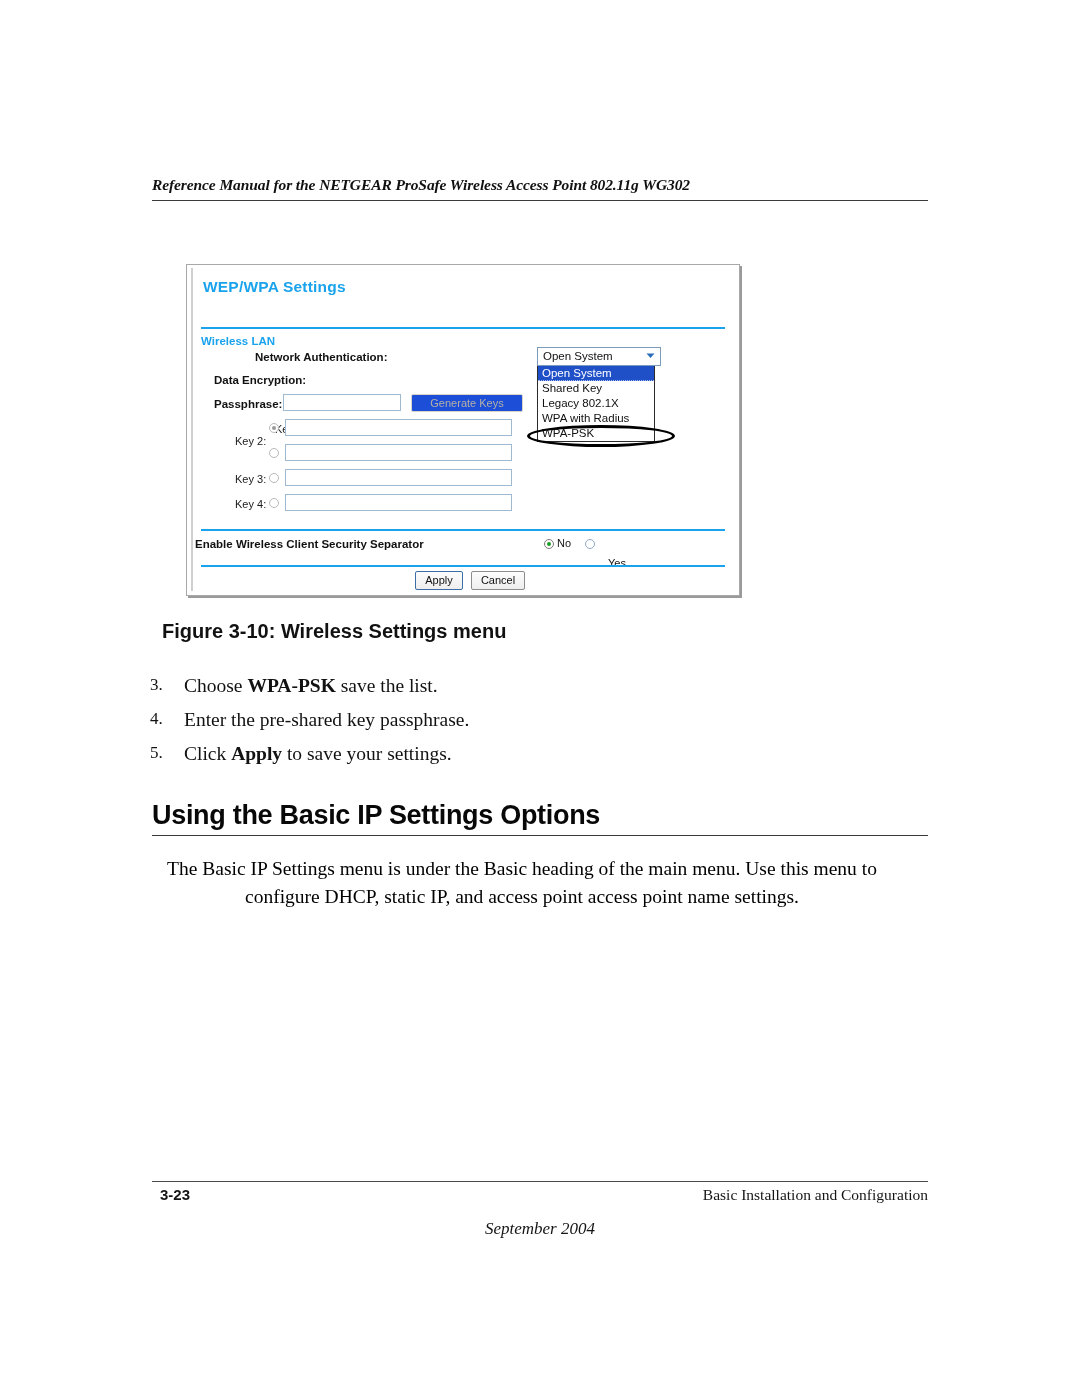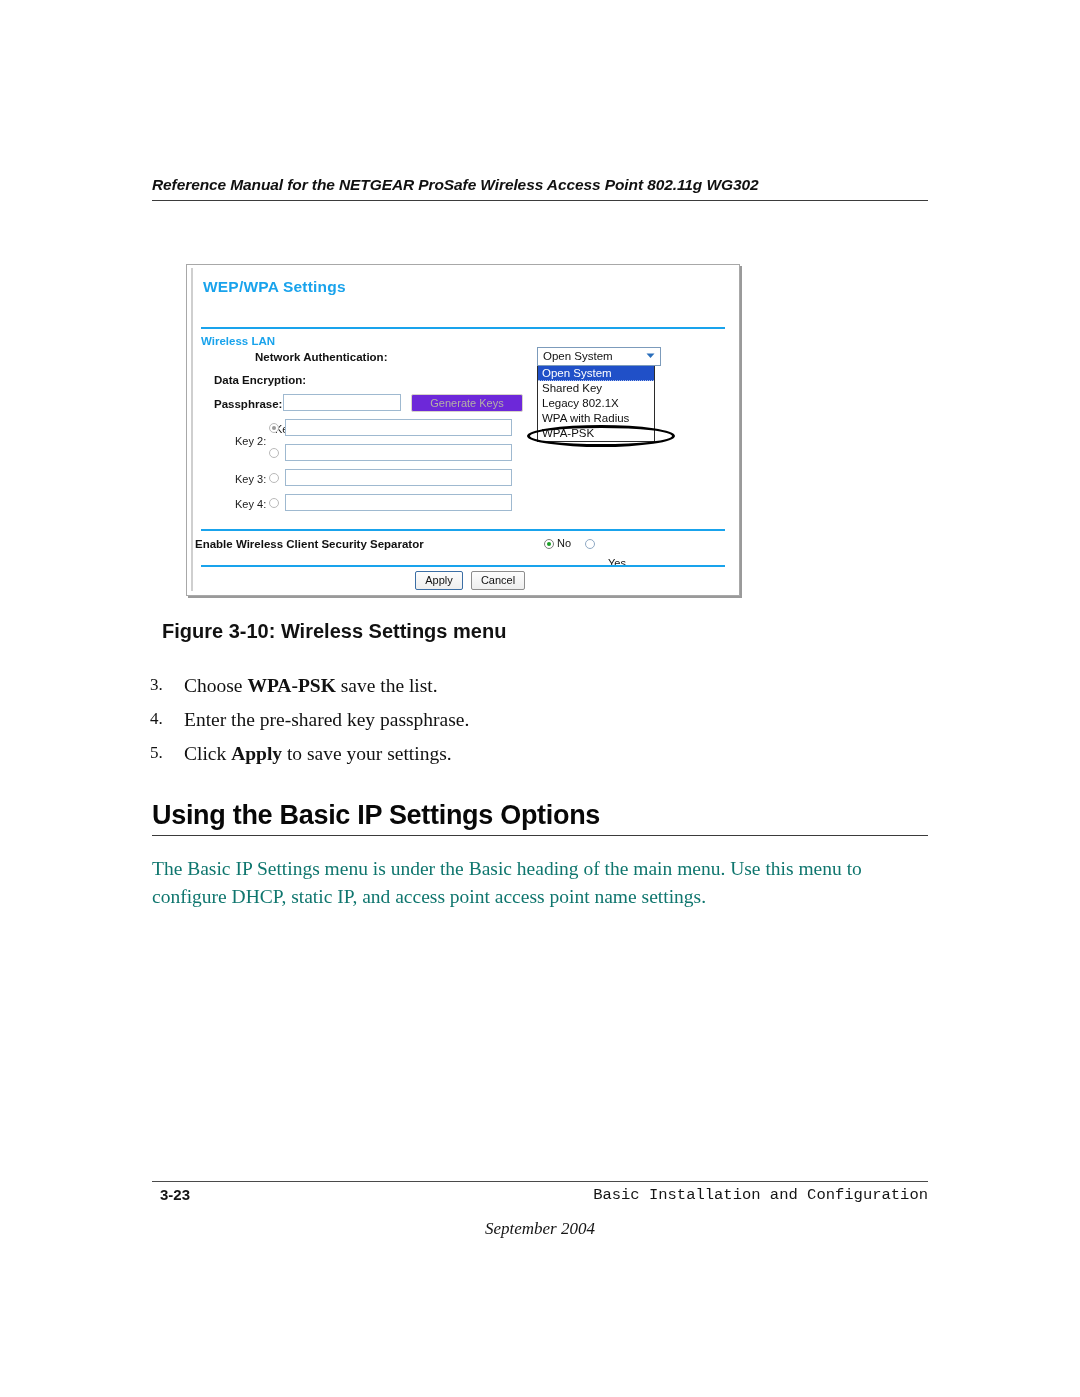--- a/index.html
+++ b/index.html
@@ -17,21 +17,21 @@
   }
 
   
   #page-header {
     position: absolute;
     left: 152px;
     top: 176px;
     width: 776px;
   }
   #page-header .hdr-text {
-    font-family: Liberation Sans, sans-serif;
+    font-family: Liberation Serif, serif;
     font-style: italic;
     font-weight: bold;
     font-size: 15.5px;
     letter-spacing: -0.1px;
     white-space: nowrap;
     color: #111;
   }
   #page-header .hdr-rule {
     margin-top: 6px;
     border-bottom: 1.6px solid #3b3b3b;
@@ -177,21 +177,21 @@
     background: linear-gradient(#fdfdfd, #eeeeee);
     border: 1px solid #8d8d8d;
     border-radius: 2px;
     text-align: center;
     box-sizing: border-box;
     line-height: 17px;
   }
   #btn-generate {
     left: 224px; top: 129px; width: 112px; height: 18px;
     color: #b4b0a6;
-    background: #6d28d9;
+    background: #1d4ed8;
     border: 1px solid #d8d4c8;
   }
   #btn-apply {
     left: 228px; top: 306px; width: 48px; height: 19px;
     border: 1.6px solid #3b6ea5;
     line-height: 16px;
     font-weight: normal;
   }
   #btn-cancel {
     left: 284px; top: 306px; width: 54px; height: 19px;
@@ -327,21 +327,22 @@
 
   
   #body-para {
     position: absolute;
     left: 152px;
     top: 855px;
     width: 740px;
     font-family: "Liberation Serif", serif;
     font-size: 19.5px;
     line-height: 28px;
-    color: #0f766e;
+    color: #000000;
+    text-align: center;
   }
 
   
   #footer-rule {
     position: absolute;
     left: 152px;
     top: 1181px;
     width: 776px;
     border-bottom: 1.4px solid #4a4a4a;
   }
@@ -351,21 +352,21 @@
     top: 1186px;
     font-family: Liberation Sans, sans-serif;
     font-weight: bold;
     font-size: 15px;
     color: #151515;
   }
   #footer-right {
     position: absolute;
     right: 152px;
     top: 1186px;
-    font-family: Liberation Mono, monospace;
+    font-family: Liberation Serif, serif;
     font-size: 15.5px;
     color: #151515;
   }
   #footer-date {
     position: absolute;
     left: 0;
     right: 0;
     top: 1219px;
     text-align: center;
     font-family: "Liberation Serif", serif;

